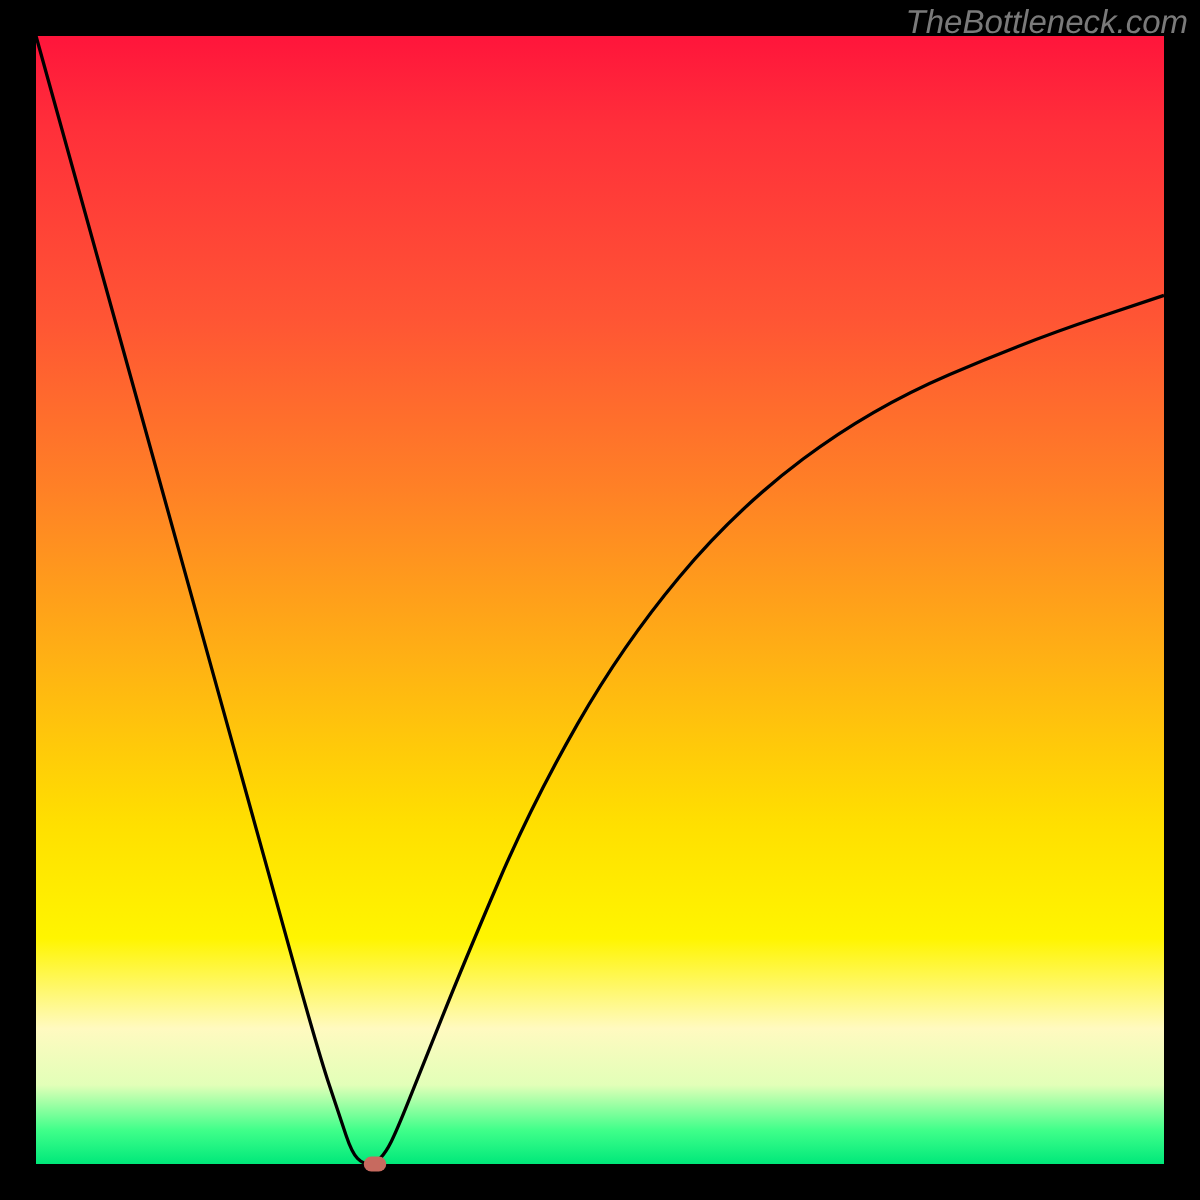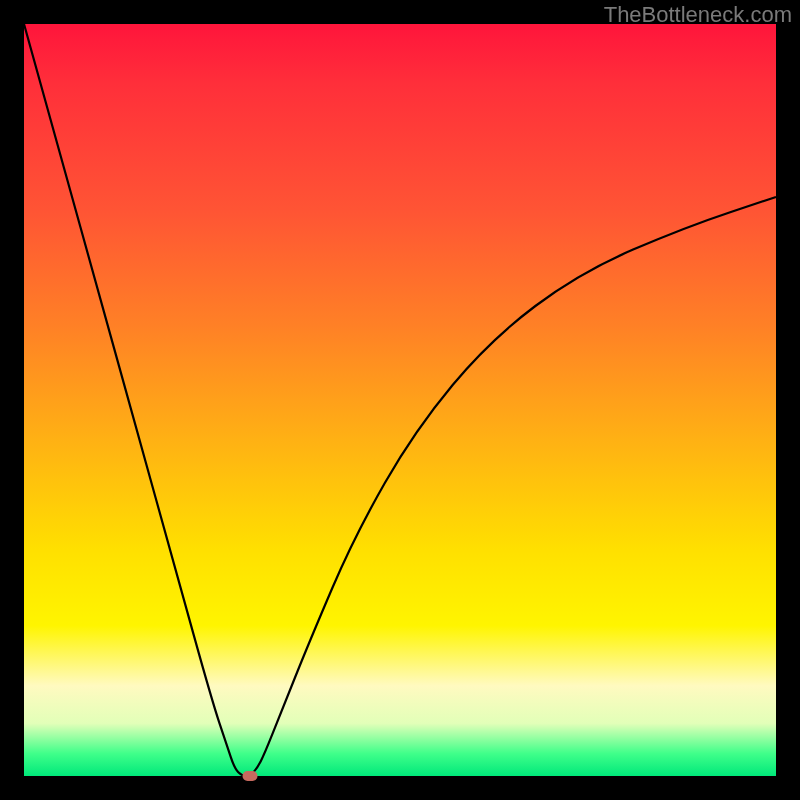--- a/index.html
+++ b/index.html
@@ -39,20 +39,21 @@
       #00e87a 100%
     );
   }
   .watermark {
     position: absolute;
     top: 2px;
     right: 8px;
     color: #7a7a7a;
     font-size: 22px;
     user-select: none;
+    font-style: italic;
   }
   svg.curve {
     position: absolute;
     left: 0;
     top: 0;
     width: 752px;
     height: 752px;
     overflow: visible;
   }
   .dot {

